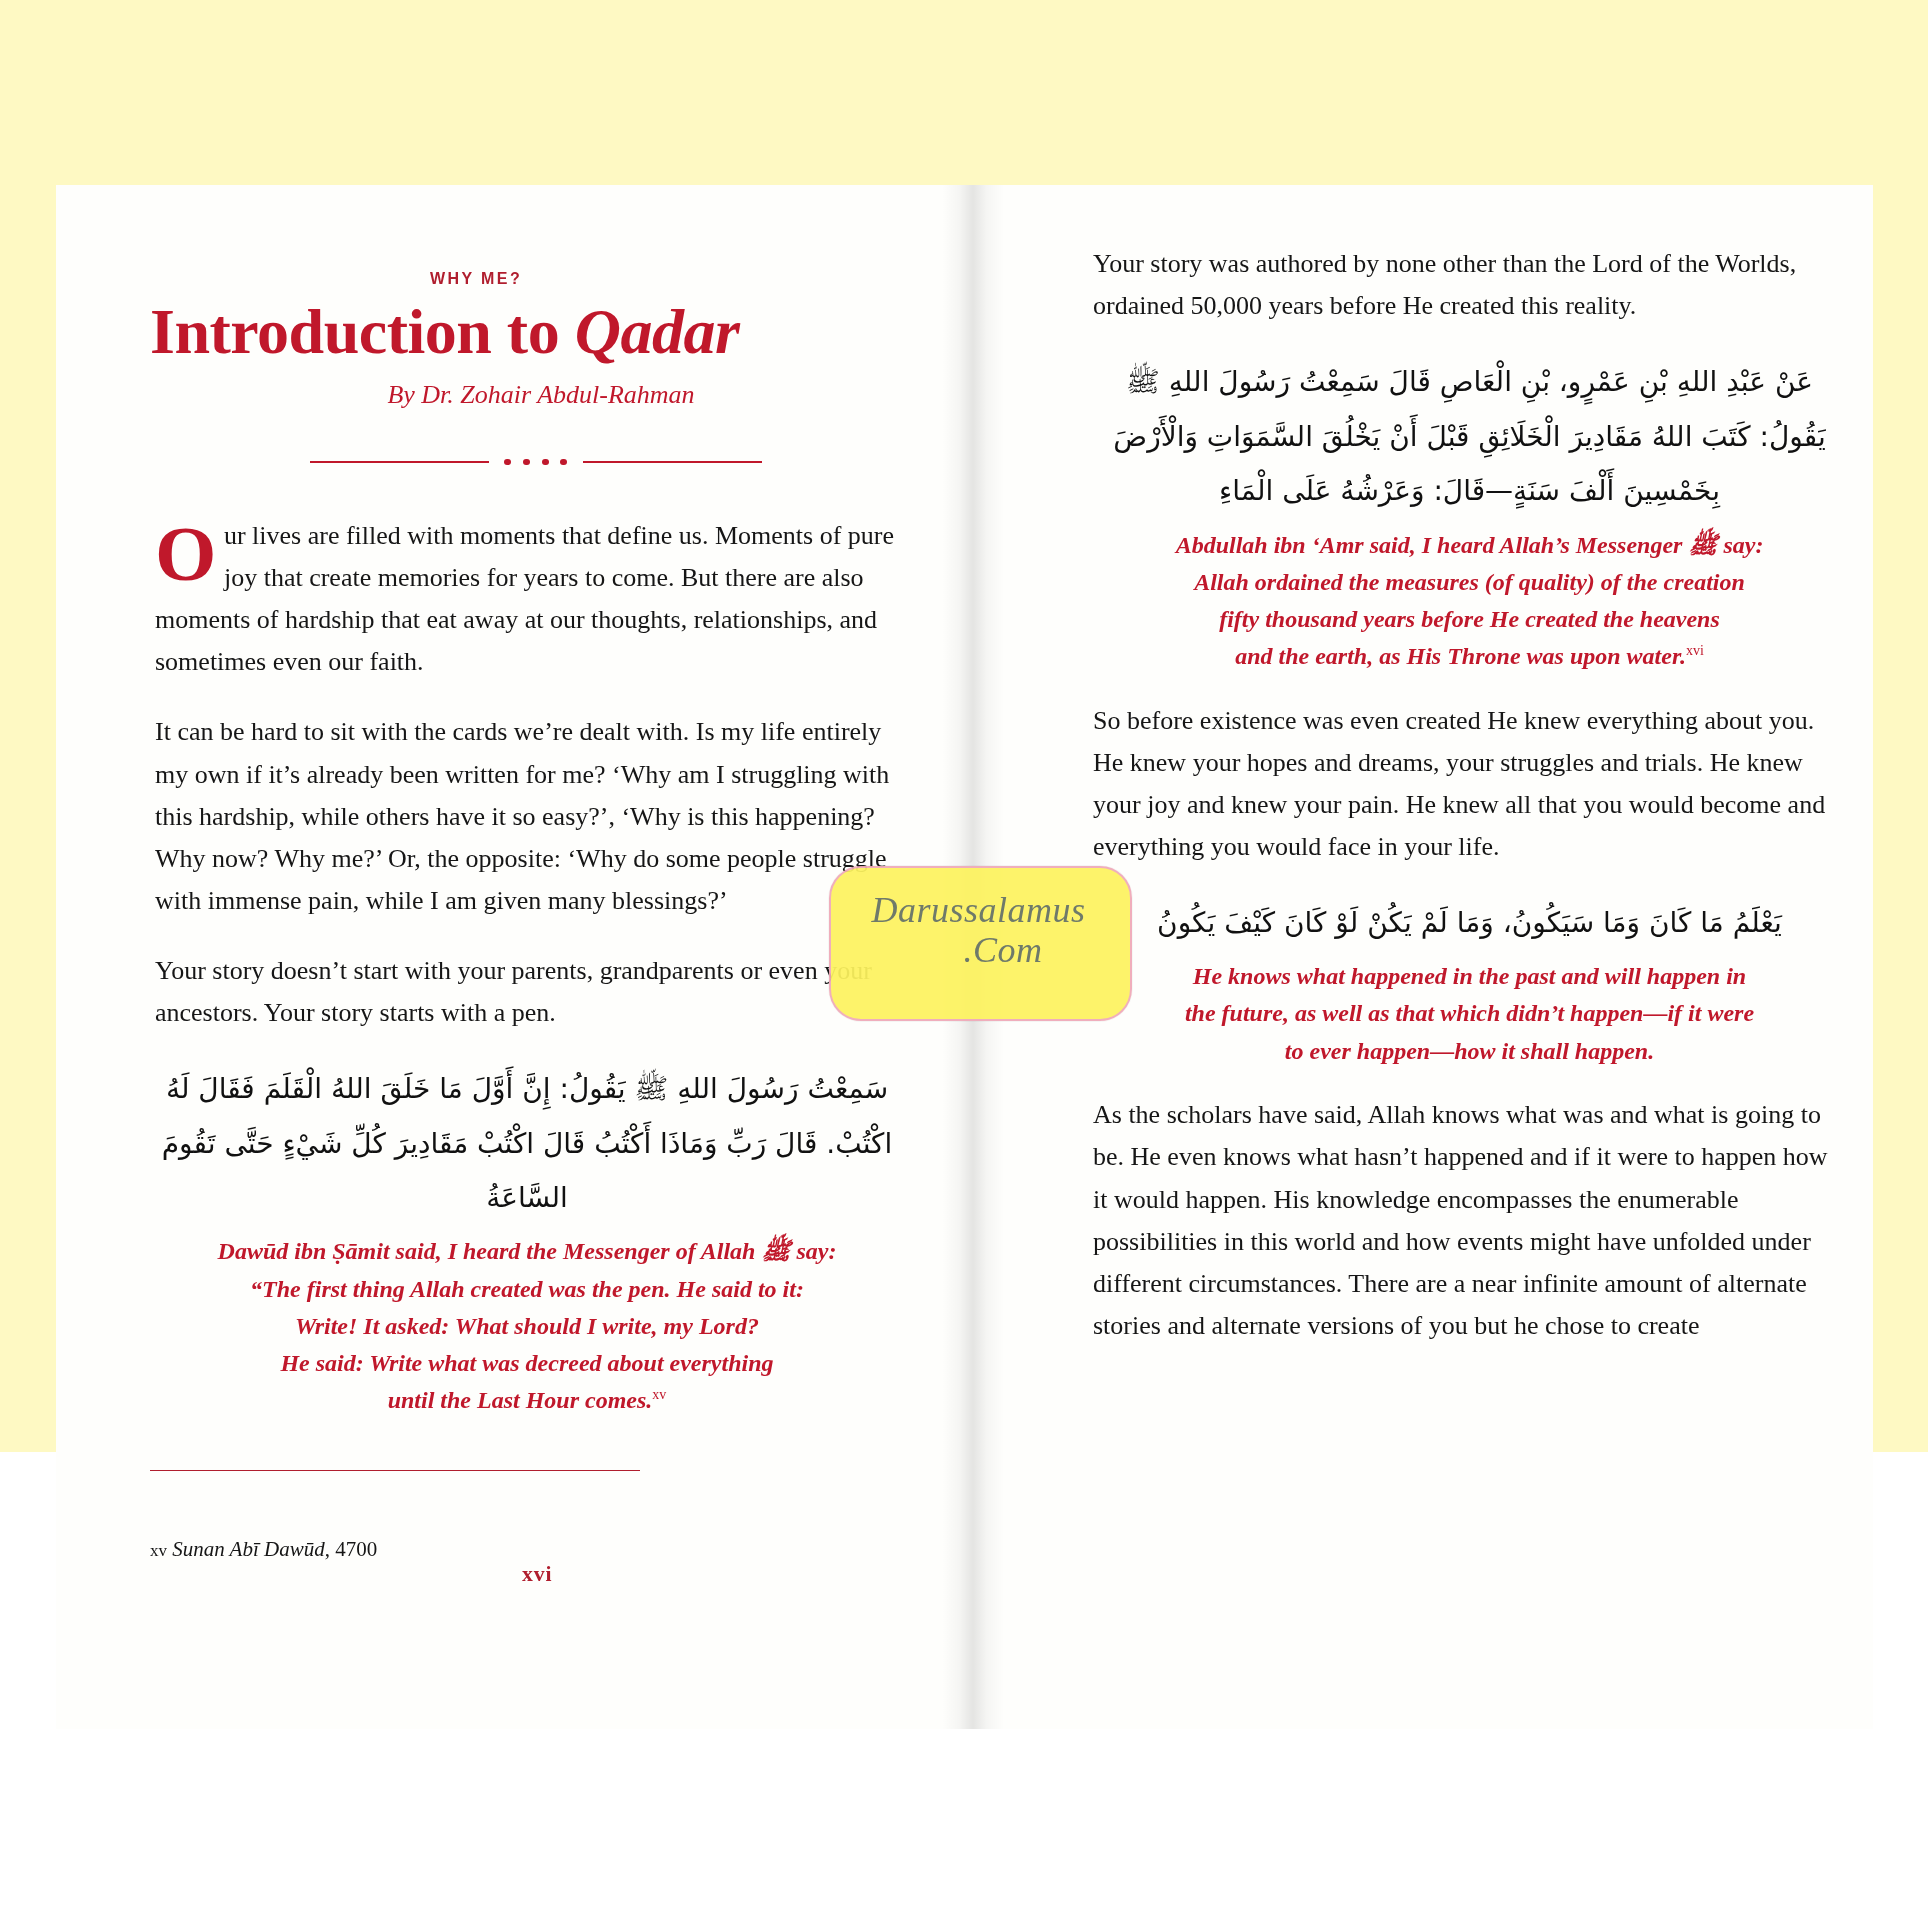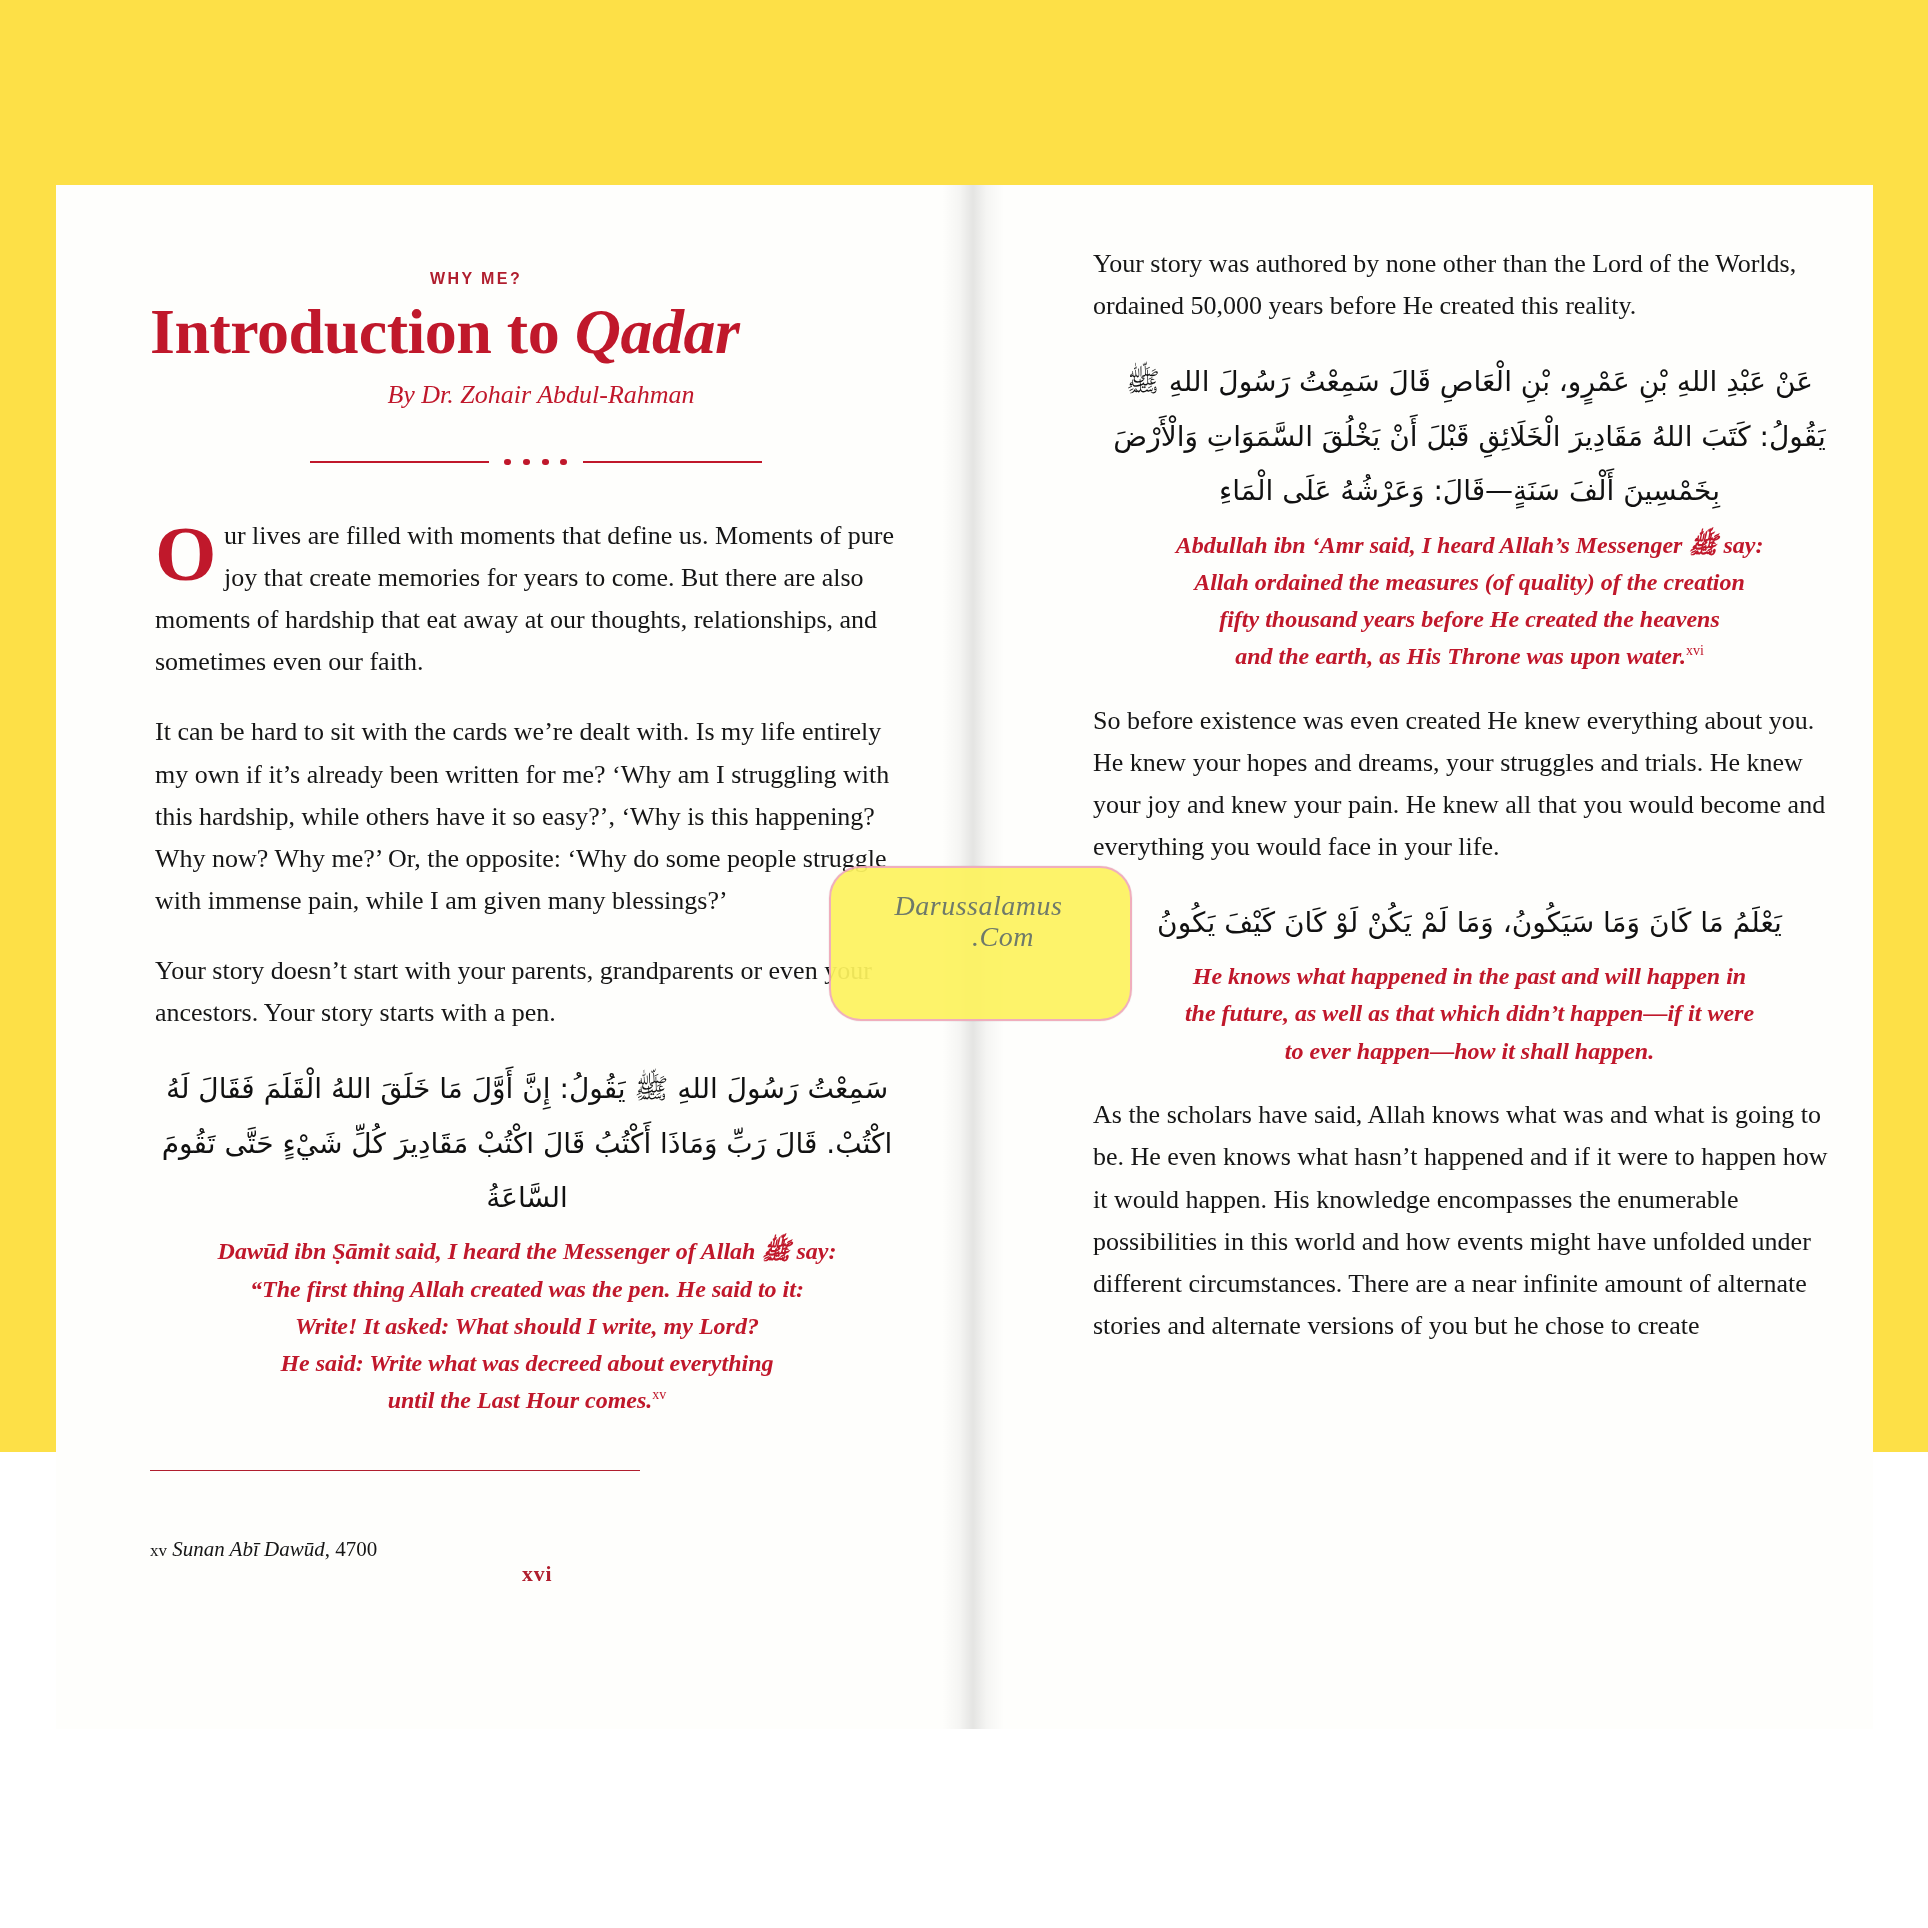--- a/index.html
+++ b/index.html
@@ -12,21 +12,21 @@
   }
   body {
     font-family: "Liberation Serif", serif;
     color: #1a1a1a;
   }
   #spread {
     position: absolute;
     left: 0; top: 0;
     width: 1928px;
     height: 1452px;
-    background: #fde047;
+    background: #fef9c3;
   }
   .page-scan {
     position: absolute;
     left: 56px;
     top: 185px;
     width: 1817px;
     height: 1544px;
     background: #fefefc;
   }
   
@@ -207,21 +207,21 @@
     border-radius: 32px;
     box-shadow: 0 0 0 0.9px rgba(0,0,0,0.04);
     opacity: 0.93;
   }
   .watermark-text {
     position: absolute;
     left: 829px;
     top: 890px;
     width: 299px;
     text-align: center;
-    font-size: 28px;
+    font-size: 36px;
     font-style: italic;
     color: #6f7a6a;
     line-height: 1.12;
     letter-spacing: 0.5px;
   }
   .watermark-text .l2 { display: block; text-align: center; padding-left: 49px; }
 </style>
 </head>
 <body>
 

